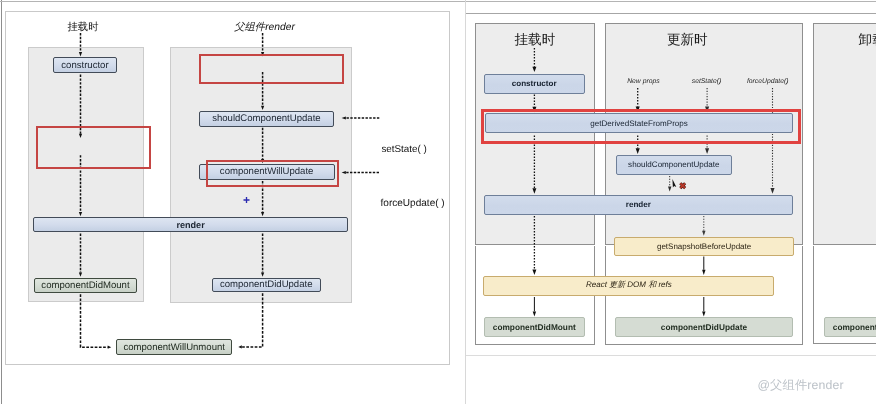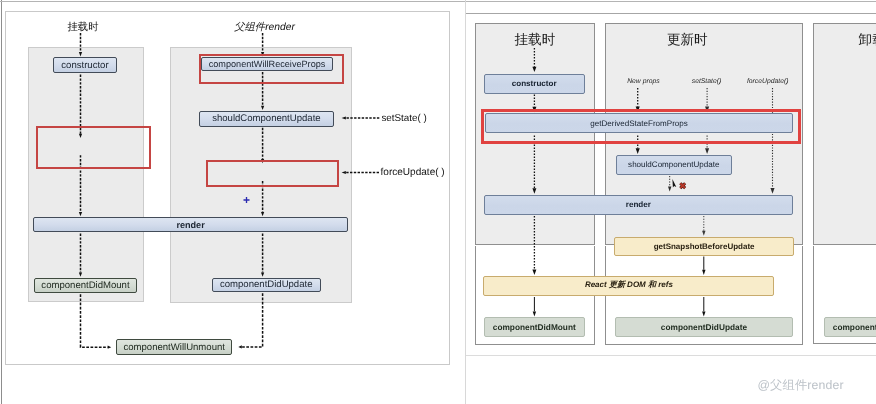--- a/index.html
+++ b/index.html
@@ -19,32 +19,32 @@
   .lbox{border:1px solid #424b58;border-radius:2px;
         background:linear-gradient(180deg,#dde5f1 0%,#d3dcec 50%,#c4d0e3 100%);
         font-size:9.57px;color:#1b2430;display:flex;align-items:center;justify-content:center;
         white-space:nowrap;}
   .lbox-green{border:1px solid #3f4a3f;border-radius:2px;
         background:linear-gradient(180deg,#dfe5de 0%,#d4dcd3 55%,#c7d0c6 100%);
         font-size:9.57px;color:#1c261c;display:flex;align-items:center;justify-content:center;white-space:nowrap;}
   .lbox-bold{font-weight:bold;font-size:9.1px;}
   .redrect{border:2.8px solid #c54543;background:transparent;}
   .redrect-bright{border:3px solid #e04240;background:transparent;}
-  .annot{font-size:9.85px;color:#131313;white-space:nowrap;}
+  .annot{font-size:9.85px;color:#131313;white-space:nowrap;margin-top:31px;}
 
   
   .rcol{background:#ededed;border:1px solid #8f8f8f;}
   .rcol-bottom{background:#ffffff;border:1px solid #8f8f8f;border-top:none;}
   .rtitle{font-size:13.6px;color:#1c1c1c;text-align:center;white-space:nowrap;}
   .rtrig{font-size:6.8px;color:#242424;text-align:center;white-space:nowrap;font-style:italic;}
   .rbox{border:1px solid #6e7f99;border-radius:2px;background:linear-gradient(180deg,#d2dcec 0%,#cbd6e8 55%,#ccd7e9 100%);
         font-size:8.05px;color:#16212f;display:flex;align-items:center;justify-content:center;white-space:nowrap;}
   .rbox-bold{font-weight:bold;font-size:8.1px;}
   .rbox-y{border:1px solid #c8ab6d;border-radius:2px;background:#f8ecca;
-        font-size:8.0px;color:#2a2213;display:flex;align-items:center;justify-content:center;white-space:nowrap;font-weight:bold;}
+        font-size:8.0px;color:#2a2213;display:flex;align-items:center;justify-content:center;white-space:nowrap;}
   .rbox-g{border:1px solid #b3bdb1;border-radius:2px;background:#d5dcd3;
         font-size:8.3px;font-weight:bold;color:#1e2a1e;display:flex;align-items:center;justify-content:center;white-space:nowrap;}
   #watermark{left:757.5px;top:376.5px;font-size:12.3px;color:#bcc2c8;letter-spacing:0.12px;white-space:nowrap;}
 </style>
 </head>
 <body>
 
 <div id="stage">
 
   <div class="abs" style="left:0.6px;top:0;width:1.4px;height:404px;background:#8d8d8d;"></div>
@@ -87,25 +87,25 @@
   <div class="abs ltitle" style="left:214.6px;top:21.3px;width:100px;font-style:italic;">父组件render</div>
 
   <div class="abs lbox" style="left:52.8px;top:57.4px;width:64.3px;height:16px;">constructor</div>
 
   <div class="abs redrect" style="left:35.5px;top:126px;width:115.1px;height:42.8px;"></div>
 
   <div class="abs lbox lbox-bold" style="left:32.6px;top:217px;width:315.9px;height:15.4px;">render</div>
 
   <div class="abs lbox-green" style="left:33.8px;top:277.7px;width:103.4px;height:15.4px;">componentDidMount</div>
 
-  <div class="abs lbox" style="left:200.6px;top:56.5px;width:132.9px;height:14.3px;font-size:9.15px;">componentWillReceiveProps</div>
   <div class="abs redrect" style="left:198.8px;top:54.1px;width:145.5px;height:29.9px;"></div>
 
   <div class="abs lbox" style="left:198.9px;top:110.8px;width:135px;height:15.8px;">shouldComponentUpdate</div>
 
+  <div class="abs lbox" style="left:198.6px;top:164px;width:136.1px;height:15.5px;">componentWillUpdate</div>
   <div class="abs redrect" style="left:205.7px;top:160.3px;width:133.7px;height:26.3px;"></div>
 
   <div class="abs" style="left:240px;top:192.8px;width:13px;text-align:center;font-size:12px;color:#2a2ab0;font-weight:bold;">+</div>
 
   <div class="abs lbox" style="left:211.9px;top:277.7px;width:108.7px;height:14.6px;">componentDidUpdate</div>
 
   <div class="abs lbox-green" style="left:116px;top:339.4px;width:116.4px;height:15.3px;">componentWillUnmount</div>
 
   <div class="abs annot" style="left:381.4px;top:112.5px;">setState( )</div>
   <div class="abs annot" style="left:380.5px;top:166.7px;font-size:10.05px;">forceUpdate( )</div>

